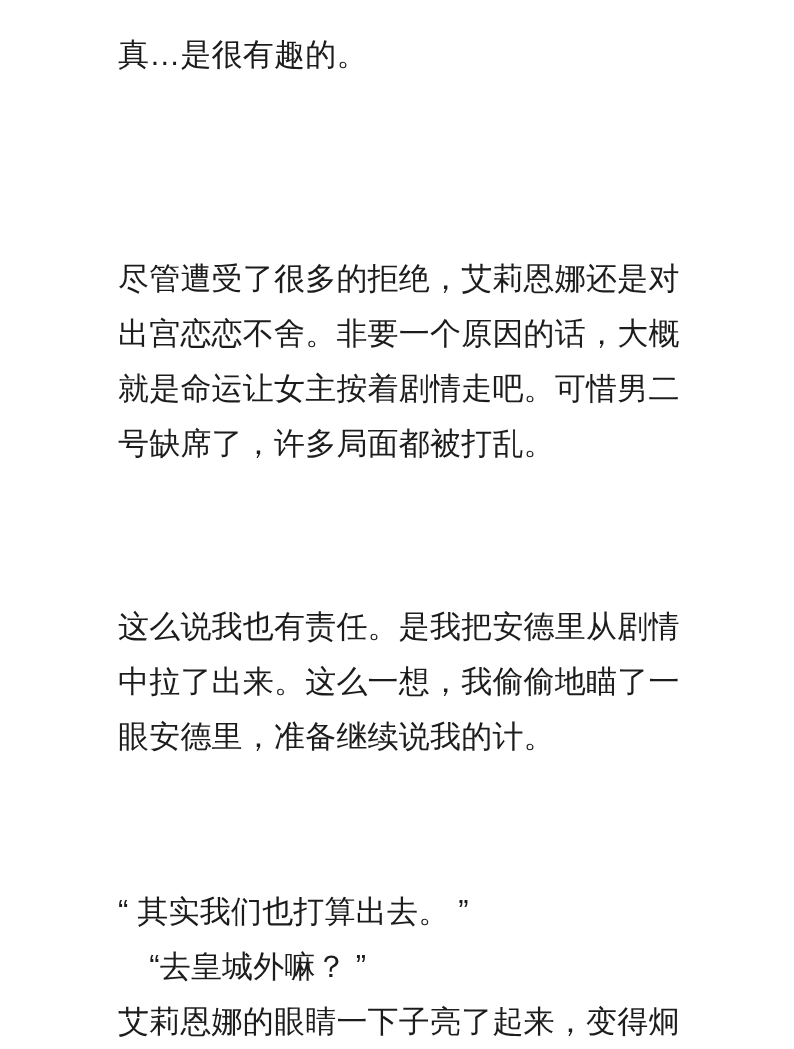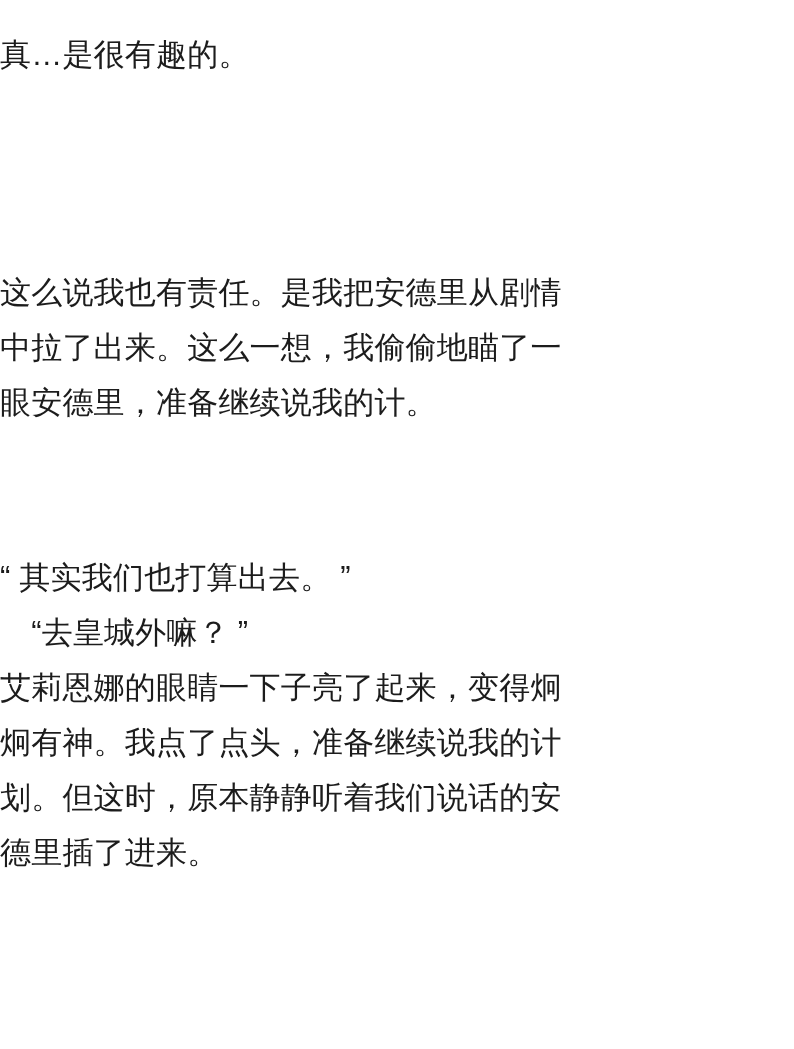--- a/index.html
+++ b/index.html
@@ -5,20 +5,21 @@
   * { margin: 0; padding: 0; box-sizing: border-box; }
   html, body {
     width: 794px;
     height: 1049px;
     overflow: hidden;
     background: #ffffff;
   }
   .page {
     width: 794px;
     height: 1049px;
+    padding-left: 118px;
     padding-right: 108px;
     font-family: "Liberation Sans", sans-serif;
     font-size: 31px;
     line-height: 55px;
     letter-spacing: 0.2px;
     color: #1c1c1c;
     white-space: pre-line;
     overflow: hidden;
   }
   .line, .para {
@@ -29,20 +30,24 @@
   .para-1  { margin-top: 59px; }
   .para-2  { margin-top: 18px; }
   .para-3  { margin-top: 10px; }
 </style>
 </head>
 <body>
 
 <main class="page">
   <p class="line partial">真…是很有趣的。</p>
 
+  <p class="para para-1">尽管遭受了很多的拒绝，艾莉恩娜还是对
+出宫恋恋不舍。非要一个原因的话，大概
+就是命运让女主按着剧情走吧。可惜男二
+号缺席了，许多局面都被打乱。</p>
 
   <p class="para para-2">这么说我也有责任。是我把安德里从剧情
 中拉了出来。这么一想，我偷偷地瞄了一
 眼安德里，准备继续说我的计。</p>
 
   <p class="para para-3">“ 其实我们也打算出去。 ”
 　“去皇城外嘛？ ”
 艾莉恩娜的眼睛一下子亮了起来，变得炯
 炯有神。我点了点头，准备继续说我的计
 划。但这时，原本静静听着我们说话的安

